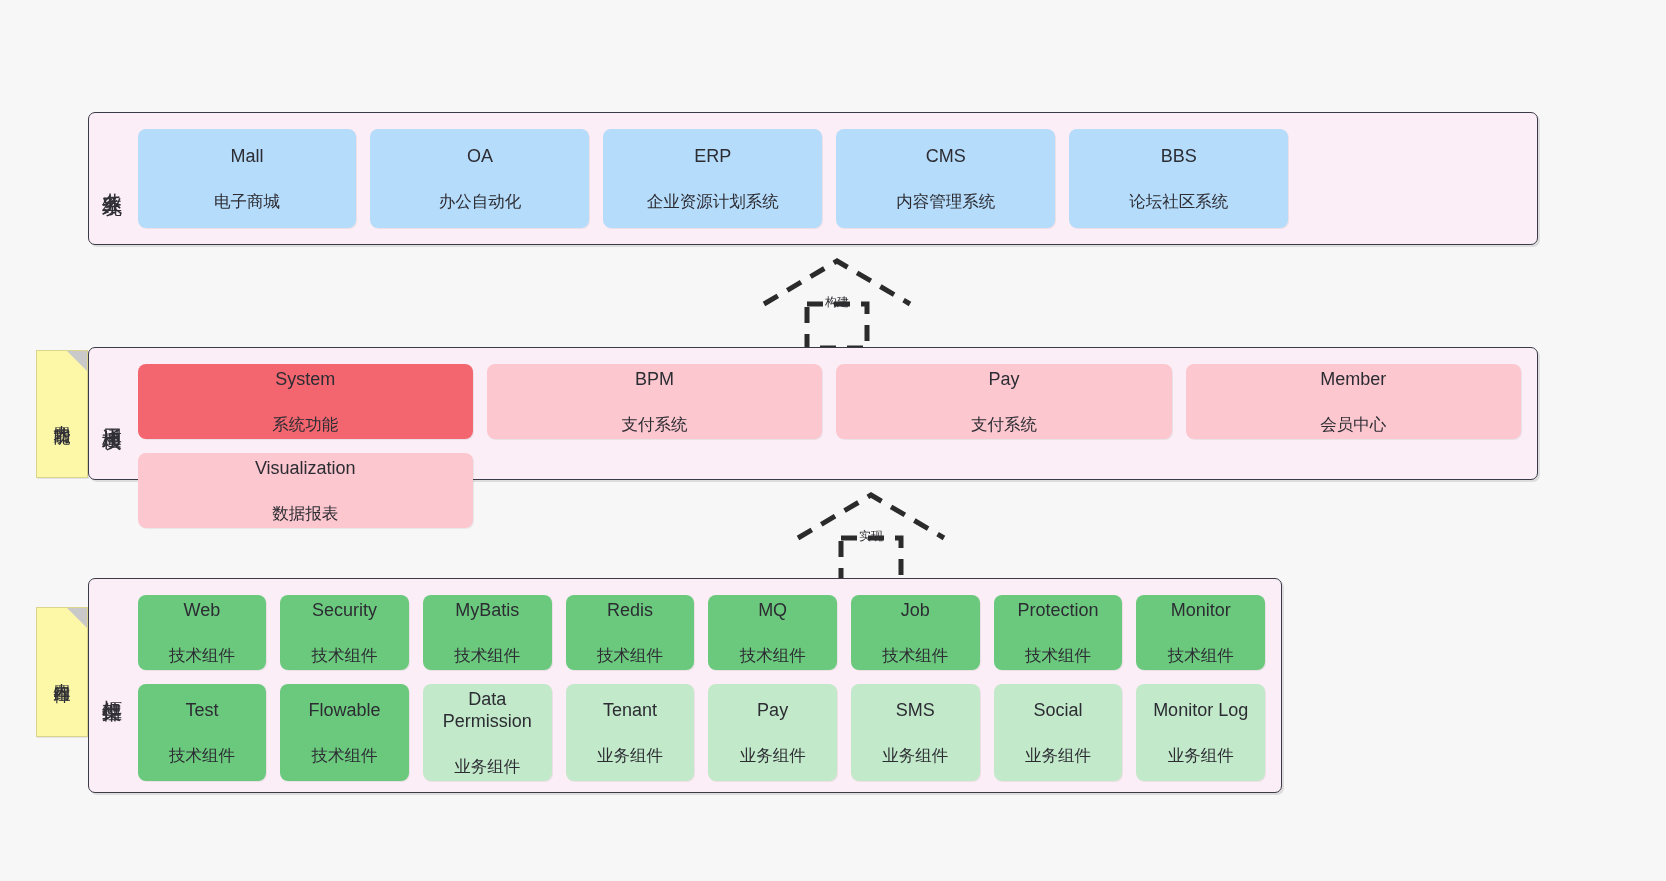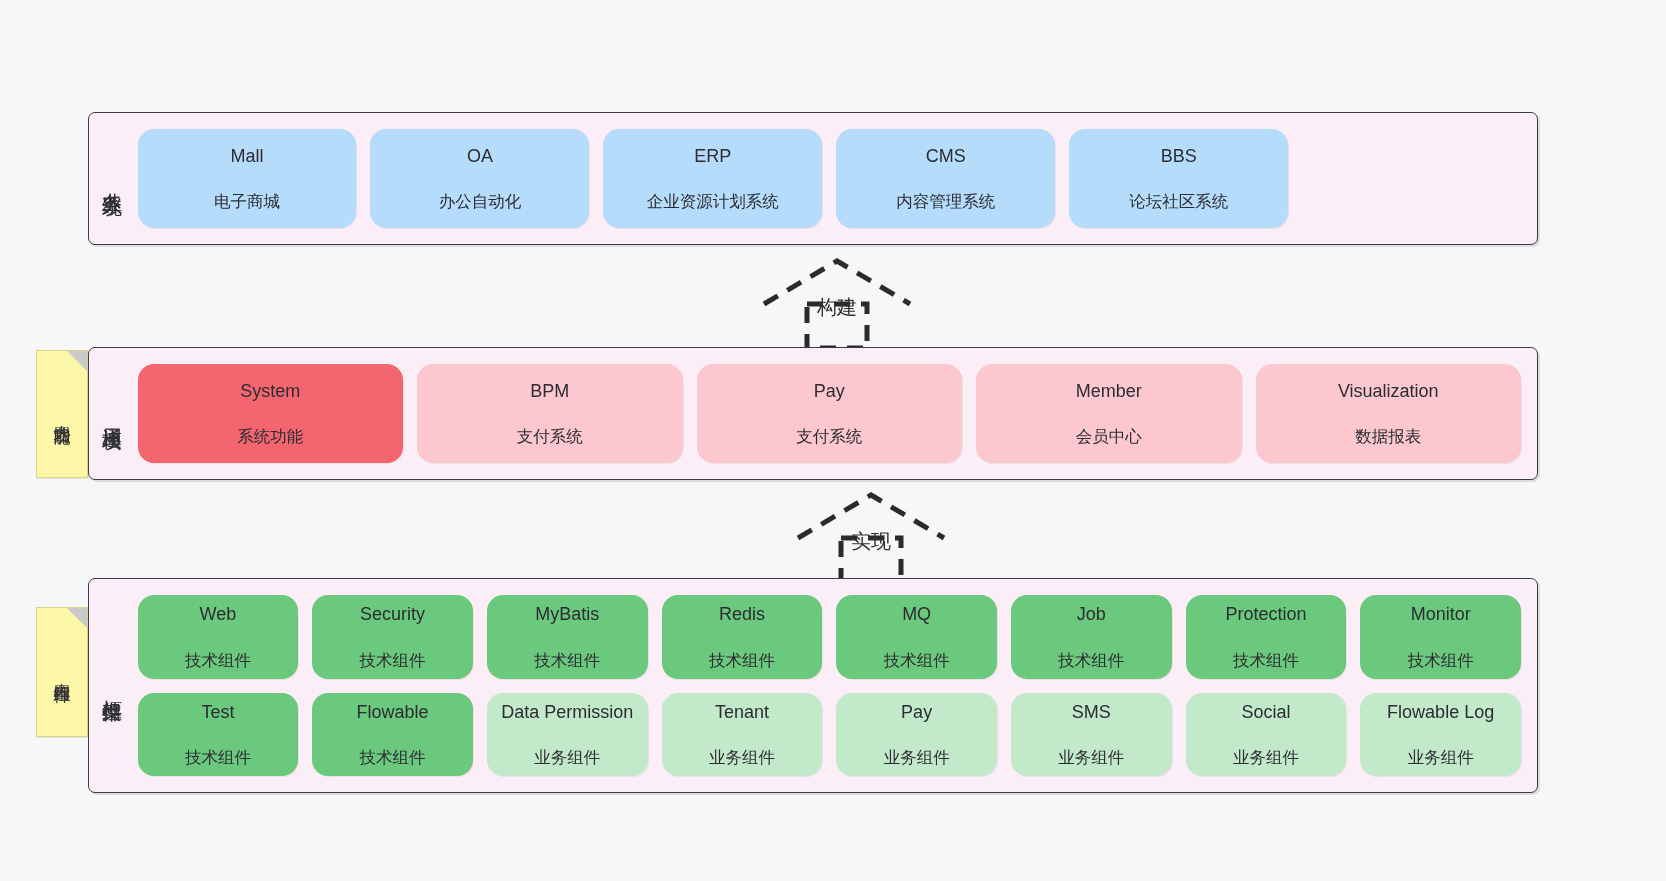--- a/index.html
+++ b/index.html
@@ -46,21 +46,21 @@
 
   .cells {
     flex: 1 1 auto;
     display: grid;
     gap: 14px;
     padding: 16px 16px 16px 6px;
     box-sizing: border-box;
   }
 
   .cell {
-    border-radius: 16px;
+    border-radius: 8px;
     display: flex;
     flex-direction: column;
     align-items: center;
     justify-content: center;
     text-align: center;
     line-height: 1.24;
     padding: 4px 6px;
     box-sizing: border-box;
     box-shadow: 1px 1px 0 rgba(0,0,0,0.06);
     gap: 8px;
@@ -78,24 +78,24 @@
   
   .c-blue        { background: #b6dcfb; }
   .c-red         { background: #f4666f; }
   .c-pink        { background: #fcc7cf; }
   .c-green       { background: #6bc97d; }
   .c-lightgreen  { background: #c2e9c9; }
 
   
   #layer-business  { left: 88px;  top: 112px; width: 1450px; height: 133px; }
   #layer-modules   { left: 88px;  top: 347px; width: 1450px; height: 133px; }
-  #layer-framework { left: 88px;  top: 578px; width: 1450px; height: 215px; }
+  #layer-framework { left: 88px;  top: 578px; width: 1194px; height: 215px; }
 
   #layer-business  .cells { grid-template-columns: repeat(6, 1fr); }
-  #layer-modules   .cells { grid-template-columns: repeat(5, 1fr); }
+  #layer-modules   .cells { grid-template-columns: repeat(4, 1fr); }
   #layer-framework .cells { grid-template-columns: repeat(8, 1fr); grid-template-rows: repeat(2, 1fr); }
 
   
   .note {
     position: absolute;
     width: 52px;
     background: #fcf8a8;
     border: 1px solid #d9d58c;
     box-sizing: border-box;
     display: flex;
@@ -128,21 +128,21 @@
     position: absolute;
     width: 150px;
     height: 92px;
   }
   .arrow svg { display: block; overflow: visible; }
   .arrow .arrow-label {
     position: absolute;
     left: 50%;
     transform: translateX(-50%);
     top: 36px;
-    font-size: 20px;
+    font-size: 12px;
     color: #2f2f35;
     background: transparent;
     white-space: nowrap;
   }
   #arrow-build     { left: 762px; top: 258px; }
   #arrow-implement { left: 796px; top: 492px; }
 </style>
 </head>
 <body>
 
@@ -282,17 +282,17 @@
     </div>
     <div class="cell c-lightgreen">
       <span class="en">SMS</span>
       <span class="cn">业务组件</span>
     </div>
     <div class="cell c-lightgreen">
       <span class="en">Social</span>
       <span class="cn">业务组件</span>
     </div>
     <div class="cell c-lightgreen">
-      <span class="en">Flowable Log</span>
+      <span class="en">Monitor Log</span>
       <span class="cn">业务组件</span>
     </div>
   </div>
 </div>
 
 </body></html>

